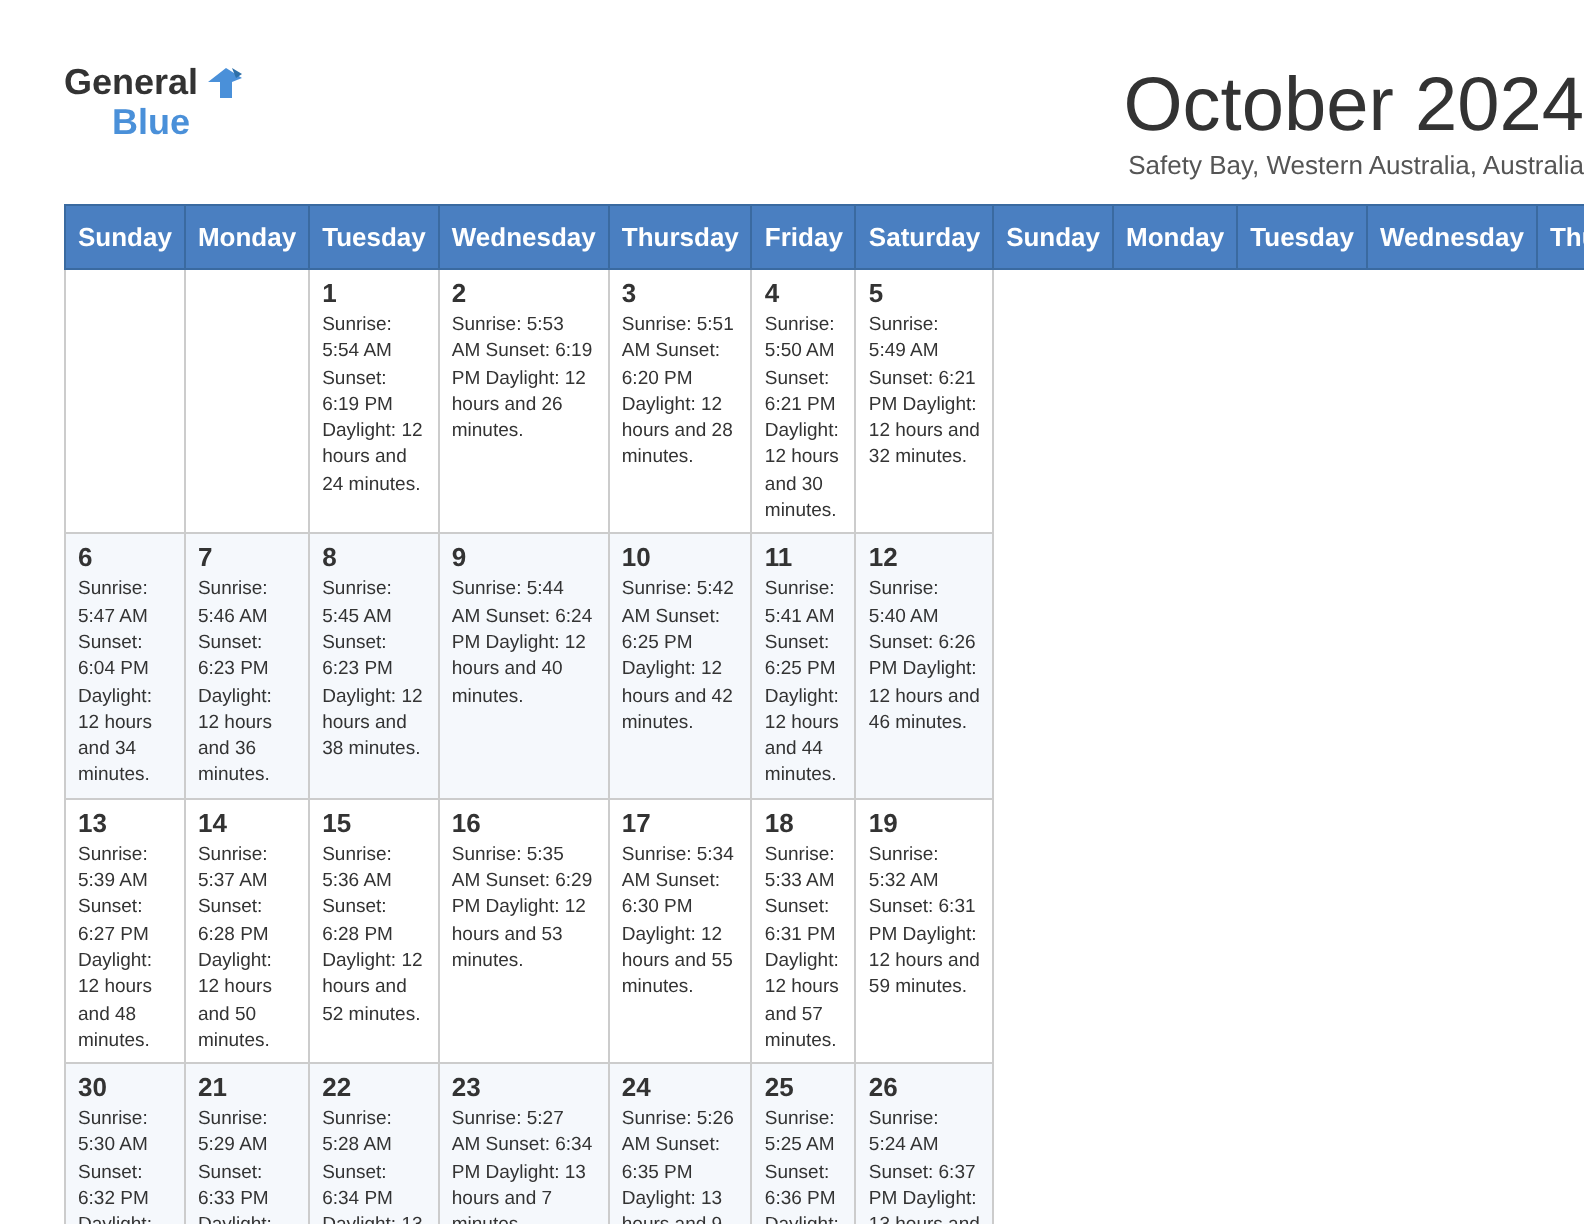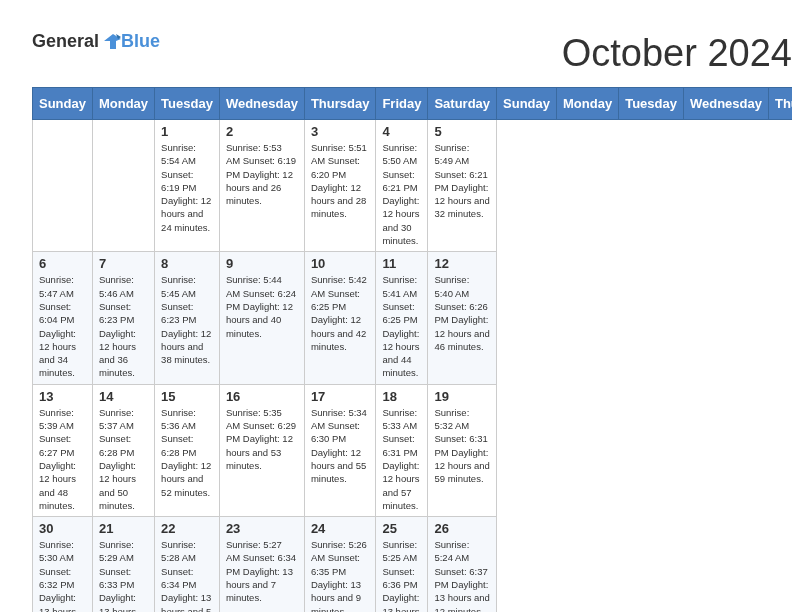--- a/index.html
+++ b/index.html
@@ -49,32 +49,33 @@
       line-height: 1.4;
     }
     .empty-cell {
       background: #fff;
     }
   </style>
 </head>
 <body>
 <div style="width: 792px; padding: 16px; font-family: Arial, sans-serif; background: rgb(255, 255, 255);">
     <div style="display: flex; justify-content: space-between; align-items: flex-start; margin-bottom: 12px;">
-      <div style="display: flex; line-height: 1.1;">
+      <div style="display: flex; flex-direction: column; line-height: 1.1;">
     <div style="display:flex;align-items:center;">
       <span style="font-size:18px;font-weight:bold;color:#333;">General</span>
       <svg width="20" height="18" viewBox="0 0 20 18" style="margin-left:2px;">
         <path d="M12,1 L20,6 L15,8 L15,16 L9,16 L9,8 L3,8 Z" fill="#4a90d9"></path>
         <path d="M15,1 L20,4 L17,6 Z" fill="#2d6fa8"></path>
       </svg>
     </div>
-    <span style="font-size:18px;font-weight:bold;color:#4a90d9;">Blue</span>
+    <span style="font-size:18px;font-weight:bold;color:#4a90d9;margin-left:24px;">Blue</span>
   </div>
       <div style="text-align: right;">
     <div style="font-size:38px;font-weight:300;color:#333;margin-left:28px;">October 2024</div>
+    <div style="font-size:13px;color:#555;">Safety Bay, Western Australia, Australia</div>
   </div>
     </div>
     <table class="calendar-table">
   <thead>
     <tr>
     <th>Sunday</th>
           <th>Monday</th>
           <th>Tuesday</th>
           <th>Wednesday</th>
           <th>Thursday</th>

